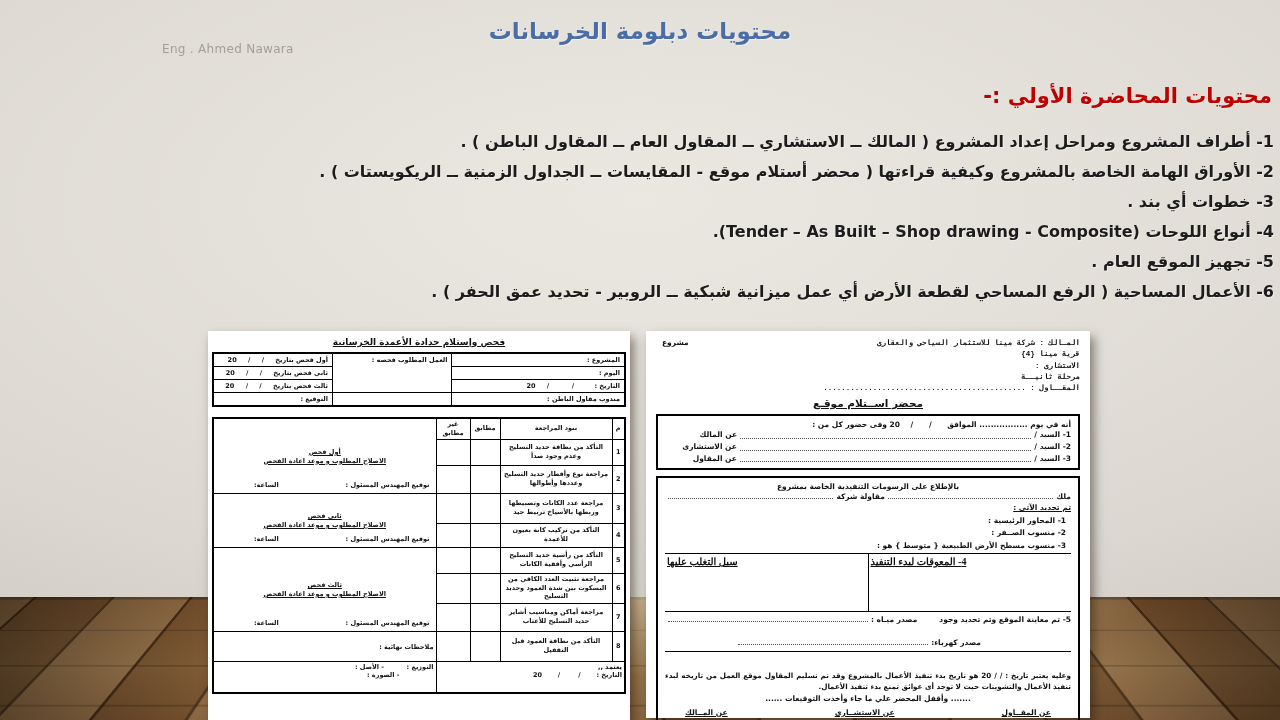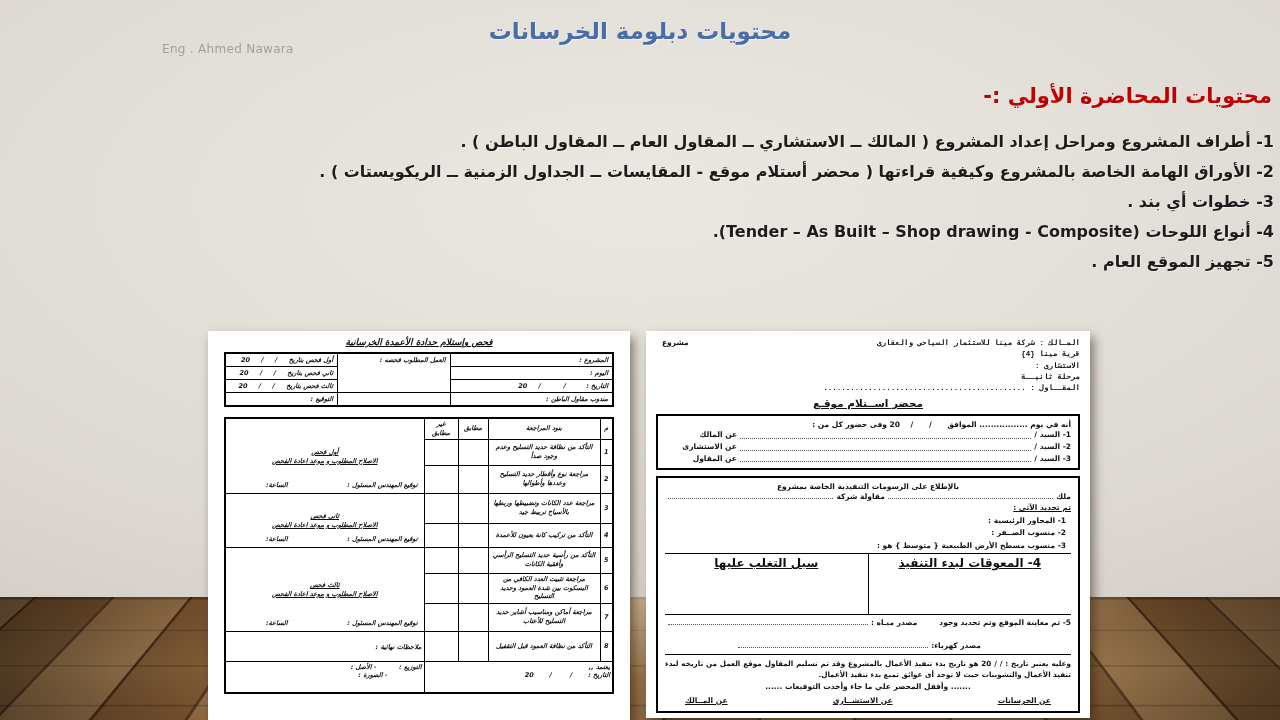--- a/index.html
+++ b/index.html
@@ -32,21 +32,21 @@
     color:#1c1c1c; font-weight:bold; font-size:16px; }
   .items .item { height:30px; line-height:30px; white-space:nowrap; text-shadow:1px 1px 0 rgba(255,255,255,.45); }
 
   
   .doc { position:absolute; z-index:4; background:#fff; color:#111; font-weight:700;
     box-shadow:4px 6px 10px rgba(35,22,8,.5); direction:rtl; }
   .u { text-decoration:underline; }
   .pre { white-space:pre-wrap; }
   .dots { flex:1 1 auto; min-width:8px; border-bottom:1px dotted #555; margin:0 3px 2px 3px; }
 
-  .doc-left { left:208px; top:331px; width:422px; height:389px; padding:6px 16px;font-style:italic; }
+  .doc-left { left:208px; top:331px; width:422px; height:389px; padding:6px 4px; }
   .dl-title { text-align:center; font-size:9px; margin-bottom:5px; }
   table { border-collapse:collapse; width:100%; }
   .dl-header { border:2px solid #000; }
   .dl-header td { border:1px solid #000; font-size:6.5px; padding:2px 4px; height:13px; vertical-align:top; }
   .dl-main { border:2px solid #000; margin-top:10px; }
   .dl-main th, .dl-main td { border:1px solid #000; font-size:6.5px; line-height:1.35; padding:1px 2px; text-align:center; vertical-align:middle; }
   .c-num { width:13px; } .c-items { width:112px; } .c-m { width:30px; } .c-nm { width:34px; }
   .c-sec { position:relative; vertical-align:top; text-align:center; }
   .sec-head { padding-top:2px; }
   .sec-sign { position:absolute; bottom:3px; right:6px; left:6px; display:flex; justify-content:space-between; padding-left:34px; }
@@ -63,47 +63,48 @@
   .box { border:2px solid #000; padding:4px 7px; }
   .box .partyrow { display:flex; align-items:flex-end; line-height:1.55; }
   .partyrow .role { width:72px; }
   .box2 { margin-top:6px; padding-bottom:6px; }
   .intro1 { text-align:center; }
   .introw { display:flex; align-items:flex-end; margin-top:1px; }
   .determined { margin:2px 0 1px; }
   .dlist { padding-right:5px; }
   .dlist div { margin:3.5px 0; }
   .obstacles { margin-top:2px; border-top:1.5px solid #000; border-bottom:1.5px solid #000; }
-  .obstacles th { width:50%; text-align:center; padding:2px; font-size:12px; }
+  .obstacles th { width:50%; text-align:left; padding:2px; font-size:10px;font-family:Liberation Serif, serif; }
   .obstacles th:first-child, .obstacles td:first-child { border-left:1.5px solid #000; }
   .obstacles td { height:42px; }
   .row5 { display:flex; align-items:flex-end; margin-top:3px; }
   .row5 .gap { width:22px; }
   .elec { display:flex; align-items:flex-end; margin:14px 90px 0 70px; }
-  .closing { border-top:1.5px solid #000; margin-top:4px; padding-top:3px; font-size:7.2px; line-height:1.55; text-align:justify; }
+  .closing { border-top:1.5px solid #000; margin-top:4px; padding-top:18px; font-size:7.2px; line-height:1.55; text-align:justify; }
   .closed { text-align:center; margin-top:2px; }
   .sigs { display:flex; justify-content:space-between; padding:5px 20px 0 20px; }
 </style>
 </head>
 <body>
 
 <div class="slide">
   <div class="floor"></div>
   <div class="floor-glow"></div>
 
   <div class="author">Eng . Ahmed Nawara</div>
   <div class="title">محتويات دبلومة الخرسانات</div>
   <div class="lecture-heading">محتويات المحاضرة الأولي :-</div>
 
   <div class="items">
     <div class="item">1- أطراف المشروع ومراحل إعداد المشروع ( المالك ــ الاستشاري ــ المقاول العام ــ المقاول الباطن ) .</div>
     <div class="item">2- الأوراق الهامة الخاصة بالمشروع وكيفية قراءتها ( محضر أستلام موقع - المقايسات ــ الجداول الزمنية ــ الريكويستات ) .</div>
     <div class="item">3- خطوات أي بند .</div>
     <div class="item">4- أنواع اللوحات (Tender – As Built – Shop drawing - Composite).</div>
     <div class="item">5- تجهيز الموقع العام .</div>
+    <div class="item">6- الأعمال المساحية ( الرفع المساحي لقطعة الأرض أي عمل ميزانية شبكية ــ الروبير -  تحديد عمق الحفر ) .</div>
   </div>
 
   <div class="doc doc-left">
     <div class="dl-title u">فحص وإستلام حدادة الأعمدة الخرسانية</div>
 
     <table class="dl-header">
       <colgroup>
           <col style="width:42%">
           <col style="width:29%">
           <col style="width:29%">
@@ -300,19 +301,19 @@
         <span>مصدر ميـاه :</span>
         <span class="dots"></span>
       </div>
       <div class="elec">
         <span>مصدر كهرباء:</span>
         <span class="dots"></span>
       </div>
       <div class="closing">وعليه يعتبر تاريخ :   /   /   20 هو تاريخ بدء تنفيذ الأعمال بالمشروع وقد تم تسليم المقاول موقع العمل من تاريخه لبدء تنفيذ الأعمال والتشوينات حيث لا توجد أى عوائق تمنع بدء تنفيذ الأعمال.</div>
       <div class="closed">....... وأقفل المحضر علي ما جاء وأخذت التوقيعات ......</div>
       <div class="sigs">
-        <span class="u">عن الخرسانات</span>
+        <span class="u">عن المقــاول</span>
         <span class="u">عن الاستشــارى</span>
         <span class="u">عن المــالك</span>
       </div>
     </div>
   </div>
 </div>
 
 </body></html>

